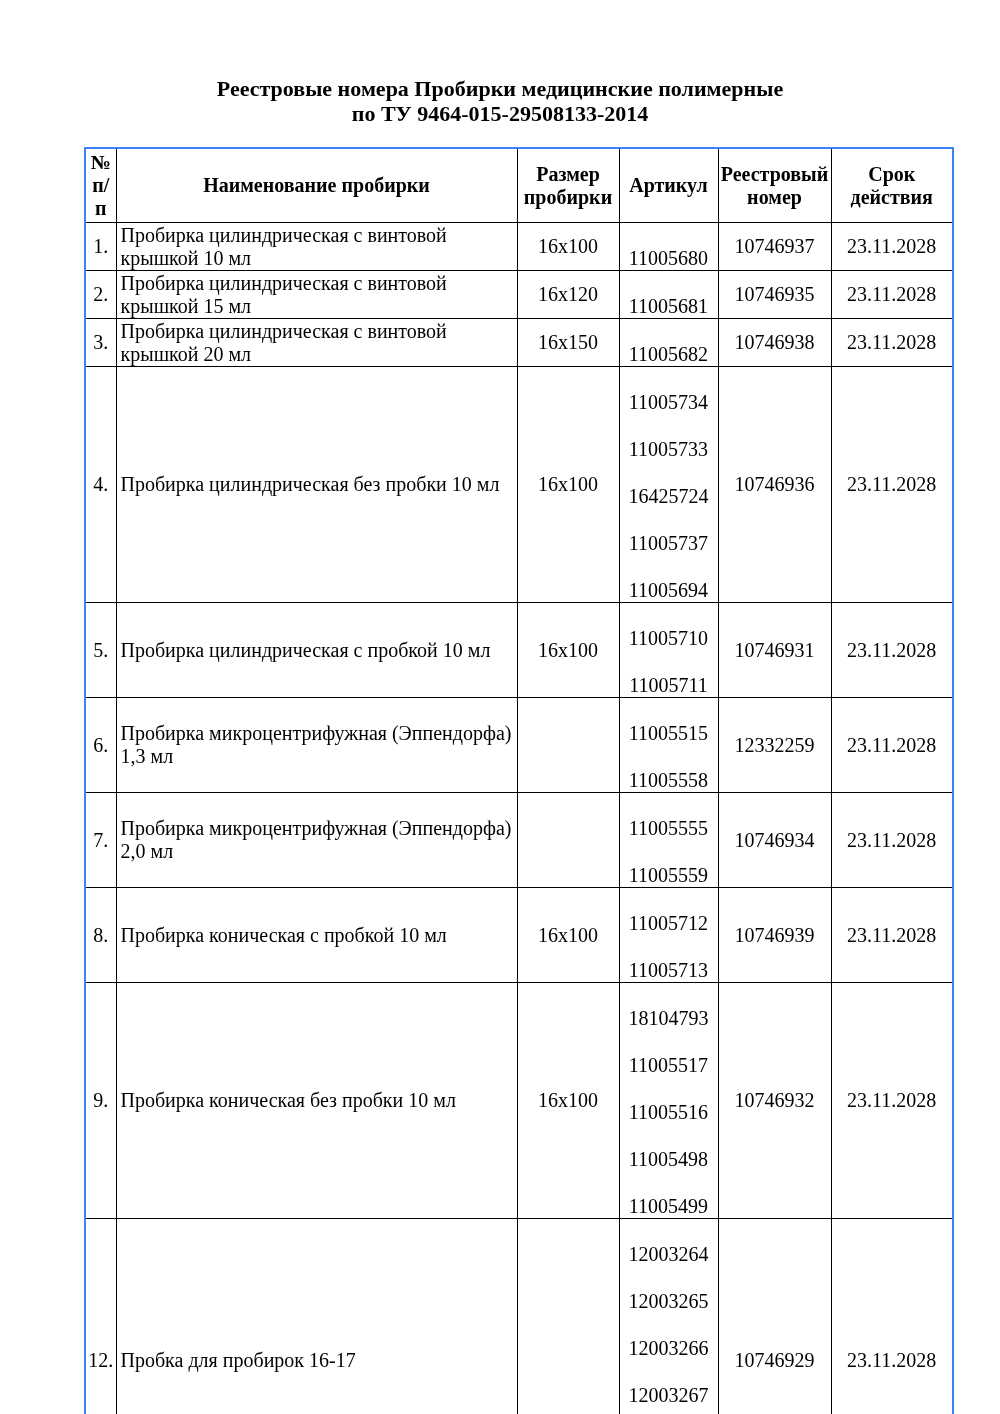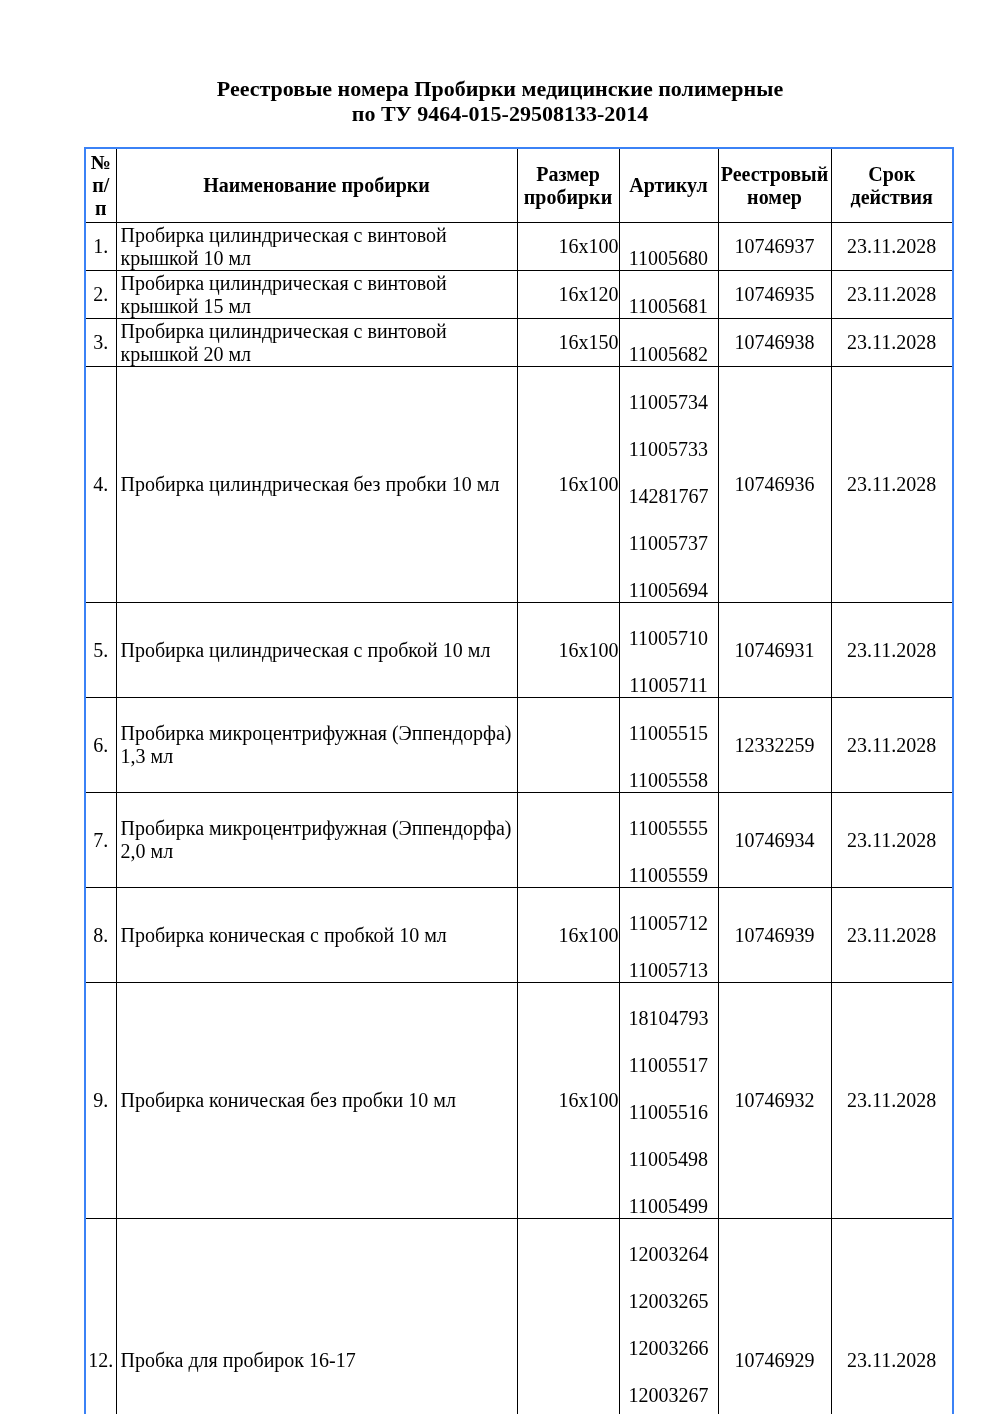--- a/index.html
+++ b/index.html
@@ -45,21 +45,21 @@
     vertical-align: middle;
     overflow: hidden;
   }
   th {
     font-weight: bold;
     text-align: center;
     padding: 2px 1px;
   }
   td.td-num      { text-align: center; }
   td.td-name     { text-align: left; padding-left: 4px; padding-right: 2px; margin-left: 35px; }
-  td.td-size     { text-align: right; }
+  td.td-size     { text-align: center; }
   td.td-article  { text-align: center; }
   td.td-registry { text-align: center; }
   td.td-validity { text-align: center; }
   .article-line  { line-height: 23px; margin-top: 24px; }
 </style>
 </head>
 <body>
 
 <div class="page">
 
@@ -118,21 +118,21 @@
           <td class="td-registry">10746938</td>
           <td class="td-validity">23.11.2028</td>
         </tr>
         <tr>
           <td class="td-num">4.</td>
           <td class="td-name">Пробирка цилиндрическая без пробки 10 мл</td>
           <td class="td-size">16x100</td>
           <td class="td-article">
             <div class="article-line">11005734</div>
             <div class="article-line">11005733</div>
-            <div class="article-line">14281767</div>
+            <div class="article-line">16425724</div>
             <div class="article-line">11005737</div>
             <div class="article-line">11005694</div>
           </td>
           <td class="td-registry">10746936</td>
           <td class="td-validity">23.11.2028</td>
         </tr>
         <tr>
           <td class="td-num">5.</td>
           <td class="td-name">Пробирка цилиндрическая с пробкой 10 мл</td>
           <td class="td-size">16x100</td>

